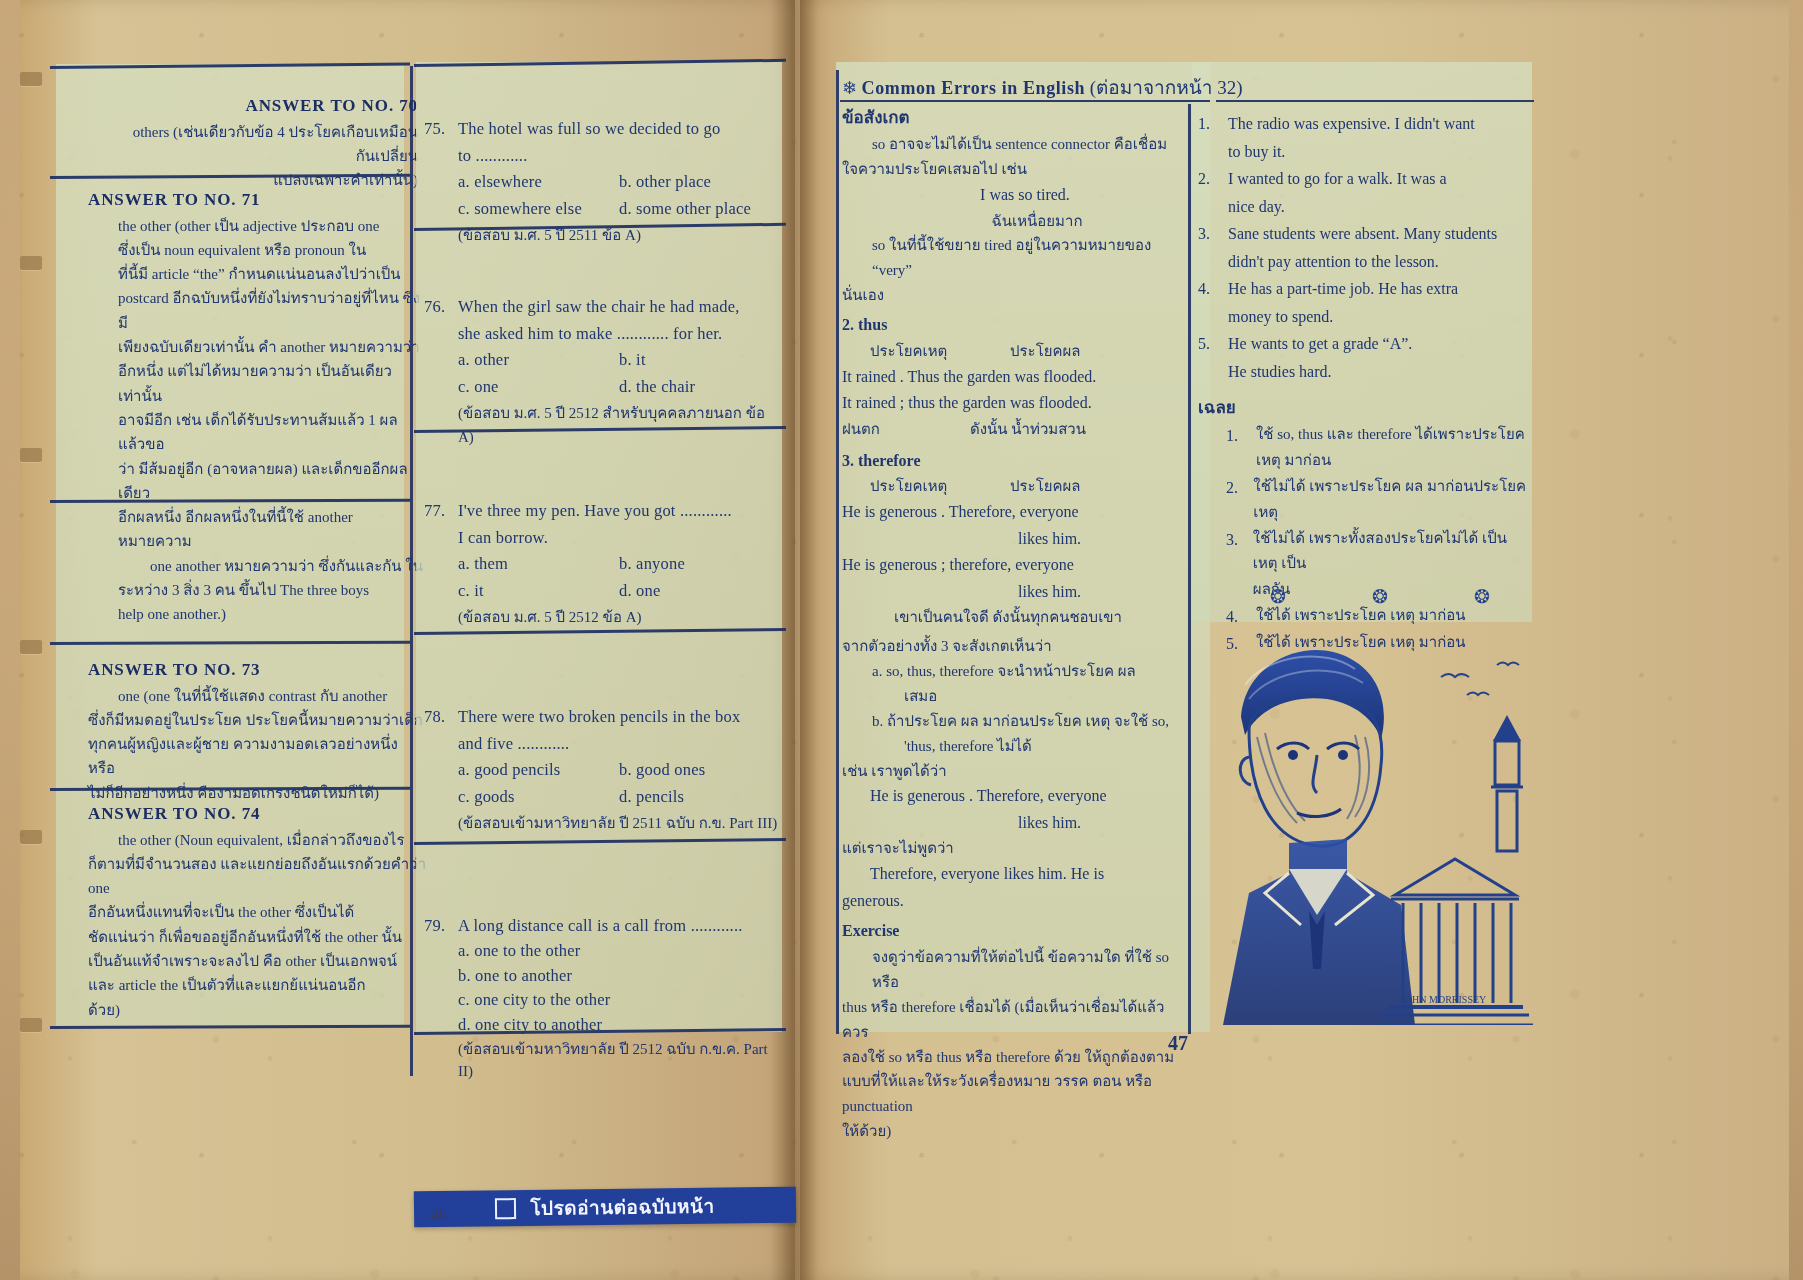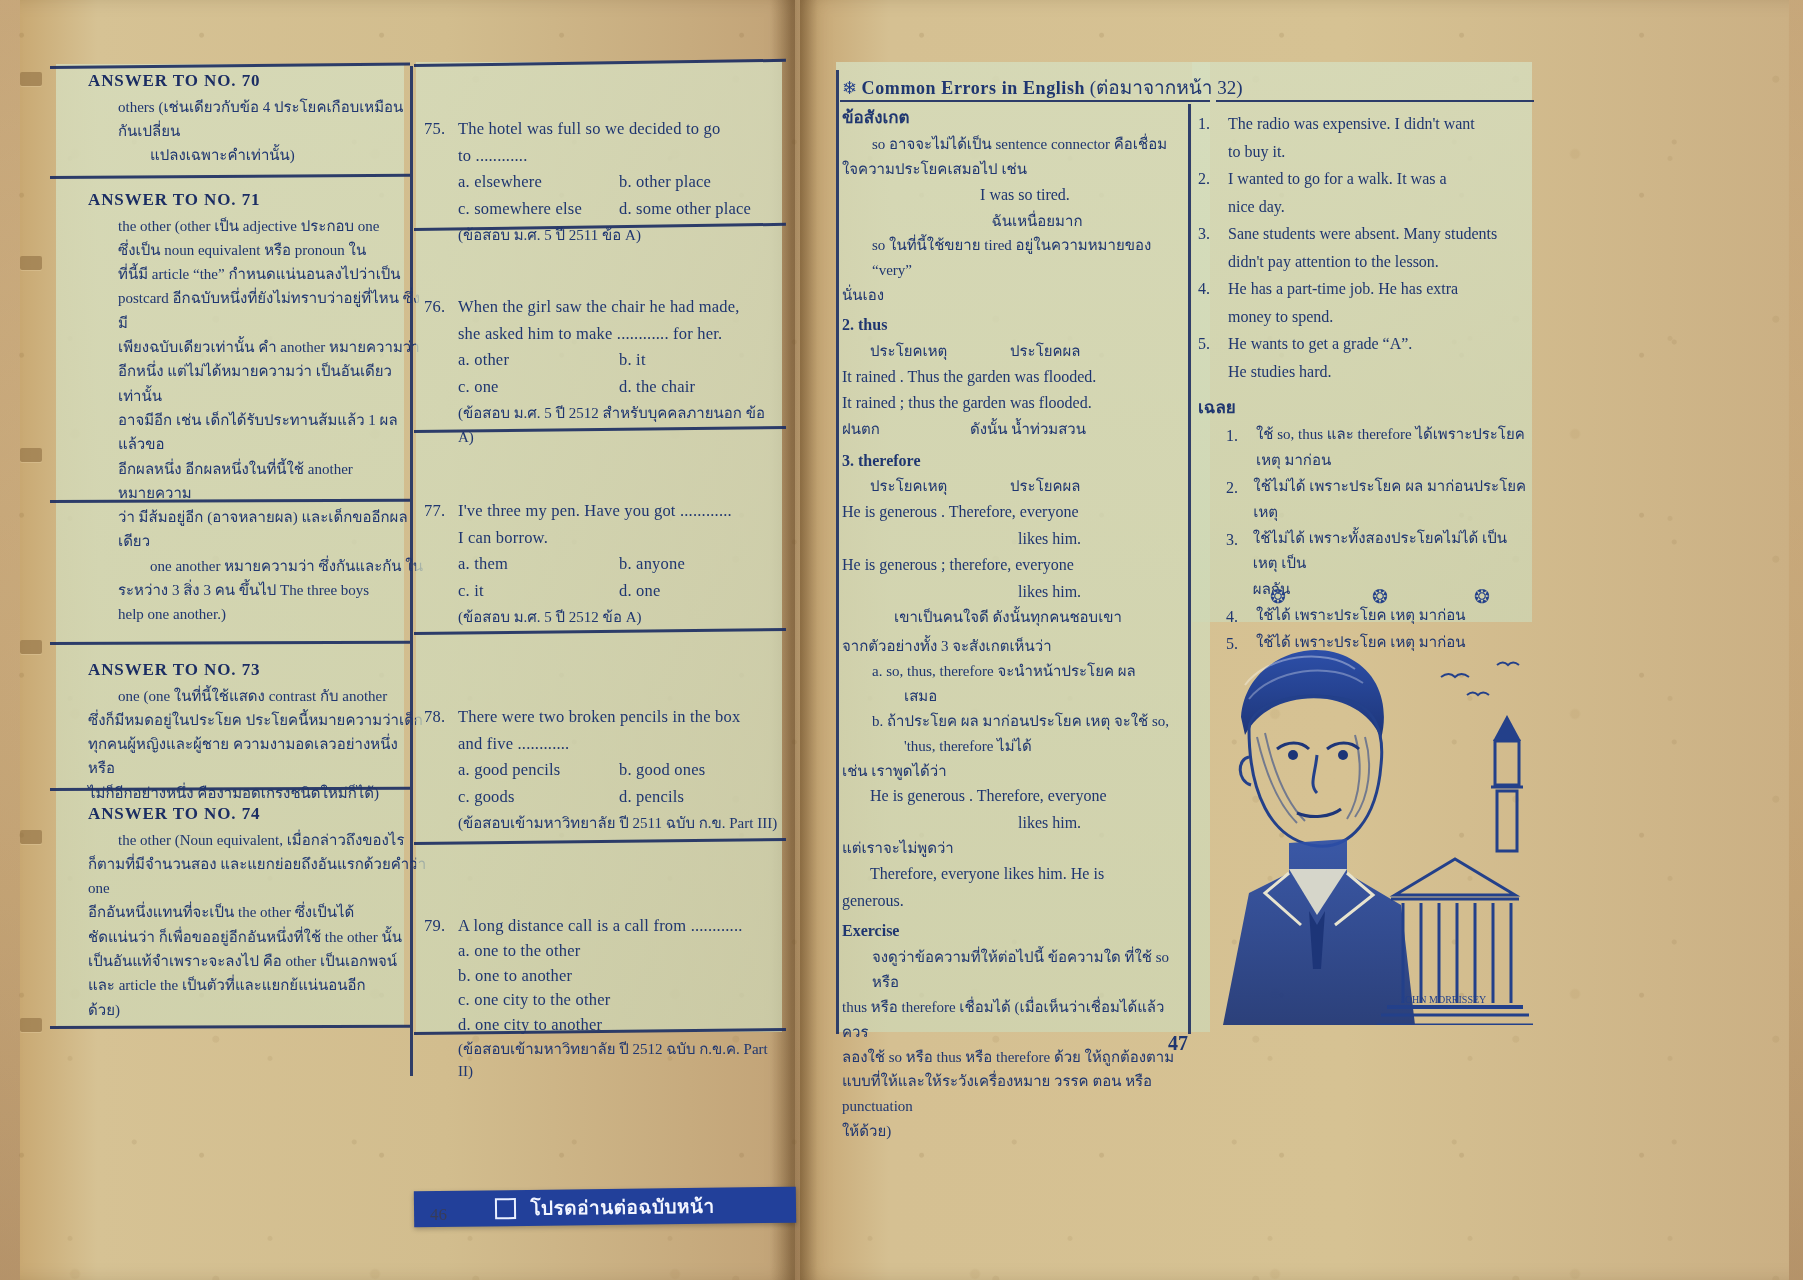--- a/index.html
+++ b/index.html
@@ -137,37 +137,37 @@
   <div class="panel" style="left:56px;top:64px;width:348px;height:962px;"></div>
 
   <div class="rule" style="left:50px;top:66px;width:360px;transform:rotate(-.55deg)"></div>
   <div class="rule" style="left:50px;top:176px;width:360px;transform:rotate(-.35deg)"></div>
   <div class="rule" style="left:50px;top:500px;width:360px;transform:rotate(-.2deg)"></div>
   <div class="rule" style="left:50px;top:642px;width:360px;transform:rotate(-.2deg)"></div>
   <div class="rule" style="left:50px;top:788px;width:360px;transform:rotate(-.2deg)"></div>
   <div class="rule" style="left:50px;top:1026px;width:360px;transform:rotate(-.2deg)"></div>
   <div class="vrule" style="left:410px;top:66px;height:1010px;"></div>
 
-  <div class="col" style="left:88px;top:67px;width:330px;">
+  <div class="col" style="left:88px;top:92px;width:330px;text-align:right;">
     <div class="hdr">ANSWER TO NO. 70</div>
     <div class="ind1 th">others  (เช่นเดียวกับข้อ 4 ประโยคเกือบเหมือนกันเปลี่ยน</div>
     <div class="ind2 th">แปลงเฉพาะคำเท่านั้น)</div>
   </div>
 
   <div class="col" style="left:88px;top:186px;width:336px;">
     <div class="hdr">ANSWER TO NO. 71</div>
     <div class="ind1 th">the other  (other เป็น adjective ประกอบ one</div>
     <div class="ind1 th">ซึ่งเป็น noun equivalent หรือ pronoun ใน</div>
     <div class="ind1 th">ที่นี้มี article “the” กำหนดแน่นอนลงไปว่าเป็น</div>
     <div class="ind1 th">postcard อีกฉบับหนึ่งที่ยังไม่ทราบว่าอยู่ที่ไหน ซึ่งมี</div>
     <div class="ind1 th">เพียงฉบับเดียวเท่านั้น คำ another หมายความว่า</div>
     <div class="ind1 th">อีกหนึ่ง แต่ไม่ได้หมายความว่า เป็นอันเดียวเท่านั้น</div>
     <div class="ind1 th">อาจมีอีก เช่น เด็กได้รับประทานส้มแล้ว 1 ผล แล้วขอ</div>
+    <div class="ind1 th">ว่า มีส้มอยู่อีก (อาจหลายผล) และเด็กขออีกผลเดียว</div>
     <div class="ind1 th">อีกผลหนึ่ง อีกผลหนึ่งในที่นี้ใช้ another หมายความ</div>
-    <div class="ind1 th">ว่า มีส้มอยู่อีก (อาจหลายผล) และเด็กขออีกผลเดียว</div>
     <div class="ind2 th">one another หมายความว่า ซึ่งกันและกัน ใน</div>
     <div class="ind1 th">ระหว่าง 3 สิ่ง  3 คน ขึ้นไป The three boys</div>
     <div class="ind1 th">help one another.)</div>
   </div>
 
 
   <div class="col" style="left:88px;top:656px;width:340px;">
     <div class="hdr">ANSWER TO NO. 73</div>
     <div class="ind1 th">one  (one ในที่นี้ใช้แสดง contrast กับ another</div>
     <div class="th">ซึ่งก็มีหมดอยู่ในประโยค ประโยคนี้หมายความว่าเด็ก</div>

